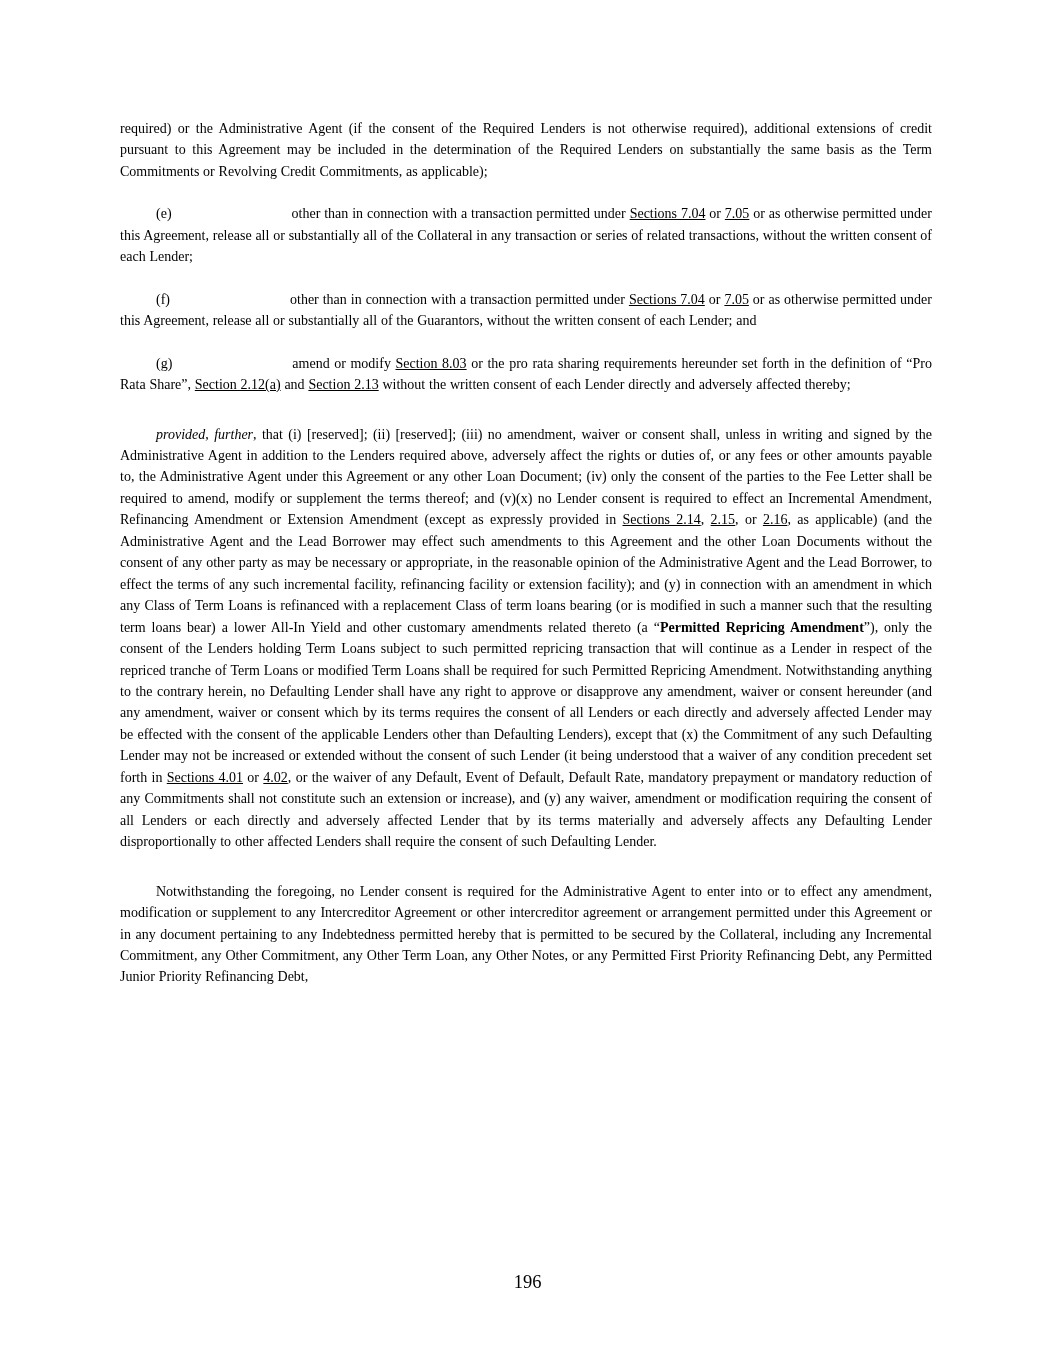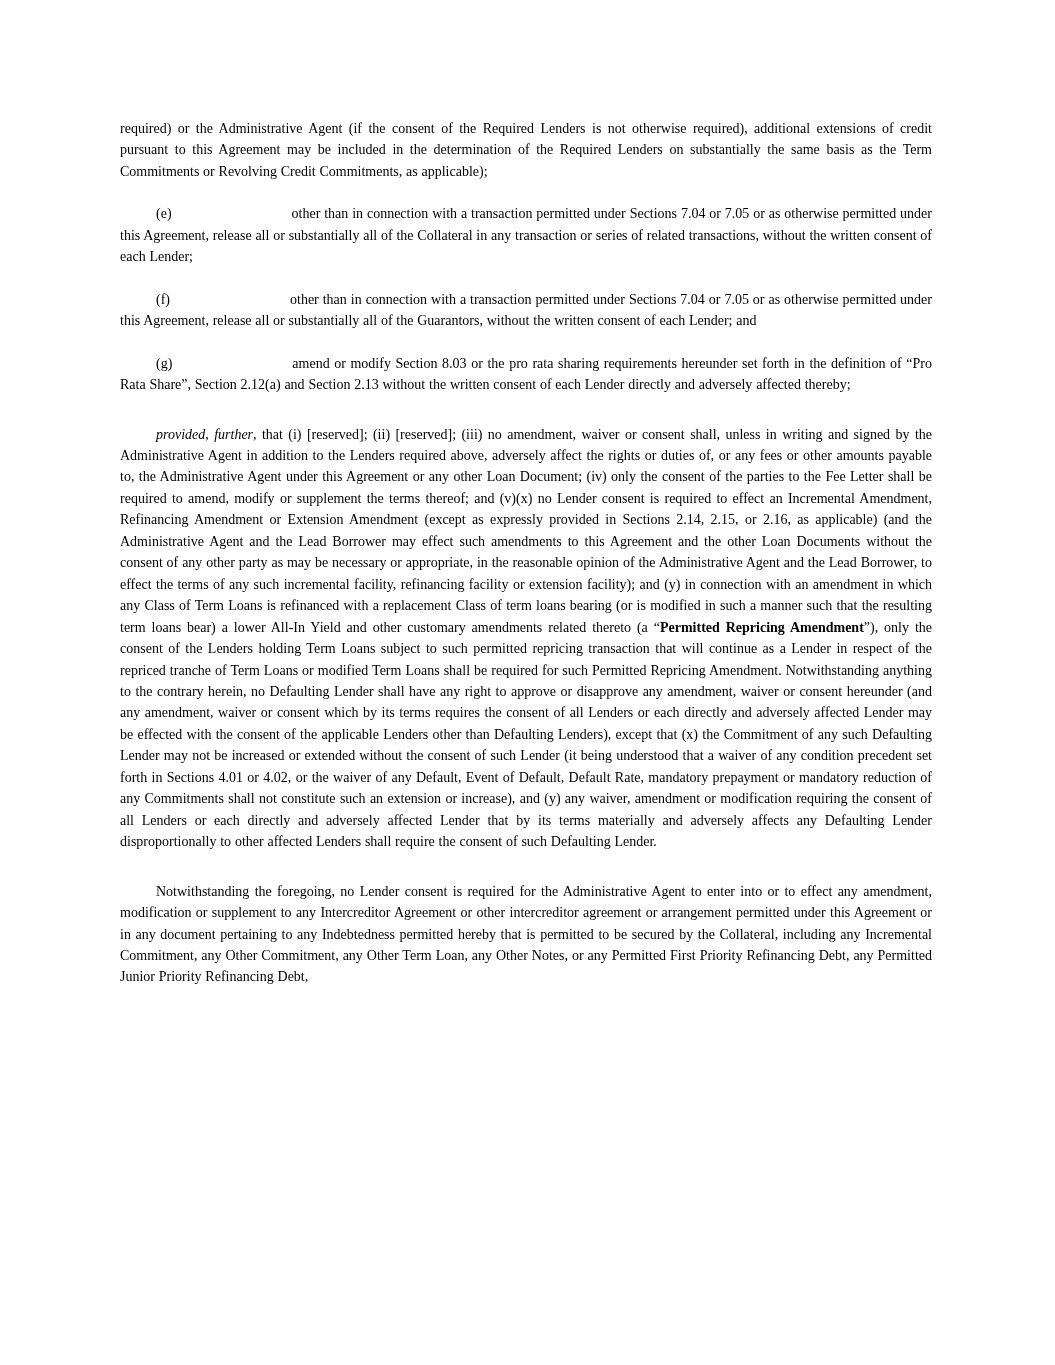--- a/index.html
+++ b/index.html
@@ -34,21 +34,21 @@
     margin-top: 28px;
   }
   .clause-indent {
     display: inline-block;
     width: 36px;
   }
   .clause-tab {
     display: inline-block;
     width: 120px;
   }
-  .run.u { }
+  .run.u { text-decoration: underline; }
   .run.b { font-weight: bold; }
   .run.i { font-style: italic; }
   .page-number {
     position: absolute;
     top: 1272px;
     left: 0;
     width: 100%;
     text-align: center;
     font-size: 18.5px;
     line-height: 21.45px;
@@ -59,13 +59,14 @@
 
 <div class="page">
   <div class="text-block">
     <p class="para"><span class="run">required) or the Administrative Agent (if the consent of the Required Lenders is not otherwise required), additional extensions of credit pursuant to this Agreement may be included in the determination of the Required Lenders on substantially the same basis as the Term Commitments or Revolving Credit Commitments, as applicable);</span></p>
     <p class="para clause"><span class="clause-indent"></span><span class="run clause-label">(e)</span><span class="clause-tab"></span><span class="run">other than in connection with a transaction permitted under </span><span class="run u">Sections 7.04</span><span class="run"> or </span><span class="run u">7.05</span><span class="run"> or as otherwise permitted under this Agreement, release all or substantially all of the Collateral in any transaction or series of related transactions, without the written consent of each Lender;</span></p>
     <p class="para clause"><span class="clause-indent"></span><span class="run clause-label">(f)</span><span class="clause-tab"></span><span class="run">other than in connection with a transaction permitted under </span><span class="run u">Sections 7.04</span><span class="run"> or </span><span class="run u">7.05</span><span class="run"> or as otherwise permitted under this Agreement, release all or substantially all of the Guarantors, without the written consent of each Lender; and</span></p>
     <p class="para clause"><span class="clause-indent"></span><span class="run clause-label">(g)</span><span class="clause-tab"></span><span class="run">amend or modify </span><span class="run u">Section 8.03</span><span class="run"> or the pro rata sharing requirements hereunder set forth in the definition of “Pro Rata Share”, </span><span class="run u">Section 2.12(a)</span><span class="run"> and </span><span class="run u">Section 2.13</span><span class="run"> without the written consent of each Lender directly and adversely affected thereby;</span></p>
     <p class="para indented"><span class="run i">provided</span><span class="run">, </span><span class="run i">further</span><span class="run">, that (i) [reserved]; (ii) [reserved]; (iii) no amendment, waiver or consent shall, unless in writing and signed by the Administrative Agent in addition to the Lenders required above, adversely affect the rights or duties of, or any fees or other amounts payable to, the Administrative Agent under this Agreement or any other Loan Document; (iv) only the consent of the parties to the Fee Letter shall be required to amend, modify or supplement the terms thereof; and (v)(x) no Lender consent is required to effect an Incremental Amendment, Refinancing Amendment or Extension Amendment (except as expressly provided in </span><span class="run u">Sections 2.14</span><span class="run">, </span><span class="run u">2.15</span><span class="run">, or </span><span class="run u">2.16</span><span class="run">, as applicable) (and the Administrative Agent and the Lead Borrower may effect such amendments to this Agreement and the other Loan Documents without the consent of any other party as may be necessary or appropriate, in the reasonable opinion of the Administrative Agent and the Lead Borrower, to effect the terms of any such incremental facility, refinancing facility or extension facility); and (y) in connection with an amendment in which any Class of Term Loans is refinanced with a replacement Class of term loans bearing (or is modified in such a manner such that the resulting term loans bear) a lower All-In Yield and other customary amendments related thereto (a “</span><span class="run b">Permitted Repricing Amendment</span><span class="run">”), only the consent of the Lenders holding Term Loans subject to such permitted repricing transaction that will continue as a Lender in respect of the repriced tranche of Term Loans or modified Term Loans shall be required for such Permitted Repricing Amendment.  Notwithstanding anything to the contrary herein, no Defaulting Lender shall have any right to approve or disapprove any amendment, waiver or consent hereunder (and any amendment, waiver or consent which by its terms requires the consent of all Lenders or each directly and adversely affected Lender may be effected with the consent of the applicable Lenders other than Defaulting Lenders), except that (x) the Commitment of any such Defaulting Lender may not be increased or extended without the consent of such Lender (it being understood that a waiver of any condition precedent set forth in </span><span class="run u">Sections 4.01</span><span class="run"> or </span><span class="run u">4.02</span><span class="run">, or the waiver of any Default, Event of Default, Default Rate, mandatory prepayment or mandatory reduction of any Commitments shall not constitute such an extension or increase), and (y) any waiver, amendment or modification requiring the consent of all Lenders or each directly and adversely affected Lender that by its terms materially and adversely affects any Defaulting Lender disproportionally to other affected Lenders shall require the consent of such Defaulting Lender.</span></p>
     <p class="para indented"><span class="run">Notwithstanding the foregoing, no Lender consent is required for the Administrative Agent to enter into or to effect any amendment, modification or supplement to any Intercreditor Agreement or other intercreditor agreement or arrangement permitted under this Agreement or in any document pertaining to any Indebtedness permitted hereby that is permitted to be secured by the Collateral, including any Incremental Commitment, any Other Commitment, any Other Term Loan, any Other Notes, or any Permitted First Priority Refinancing Debt, any Permitted Junior Priority Refinancing Debt,</span></p>
   </div>
+  <div class="page-number">196</div>
 </div>
 
 </body></html>

